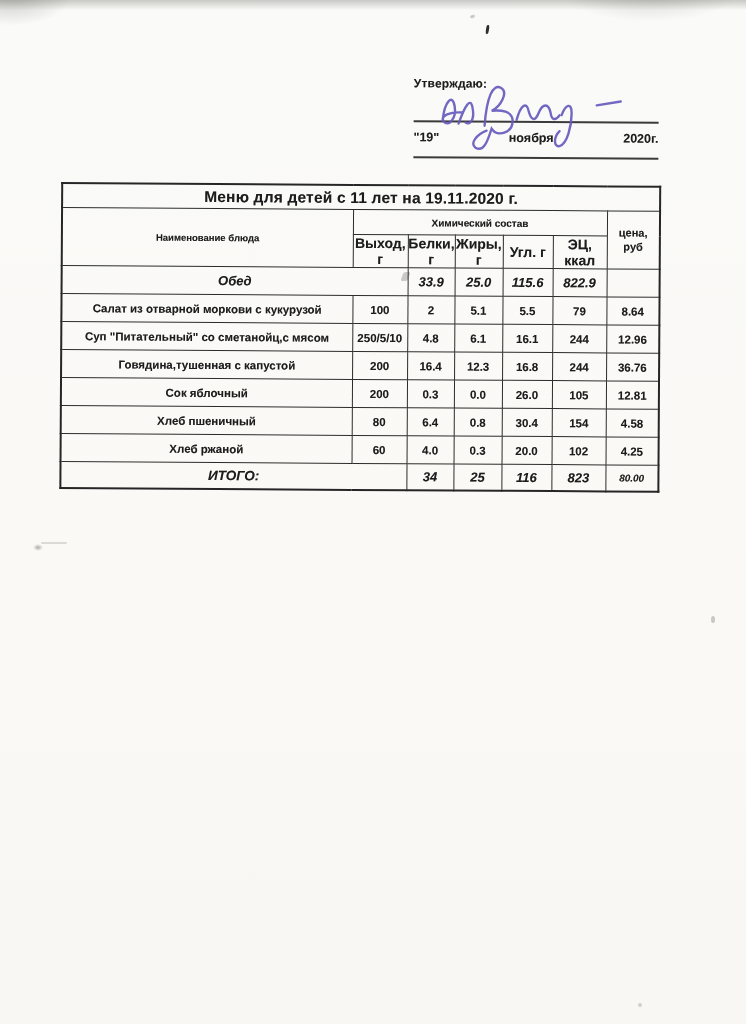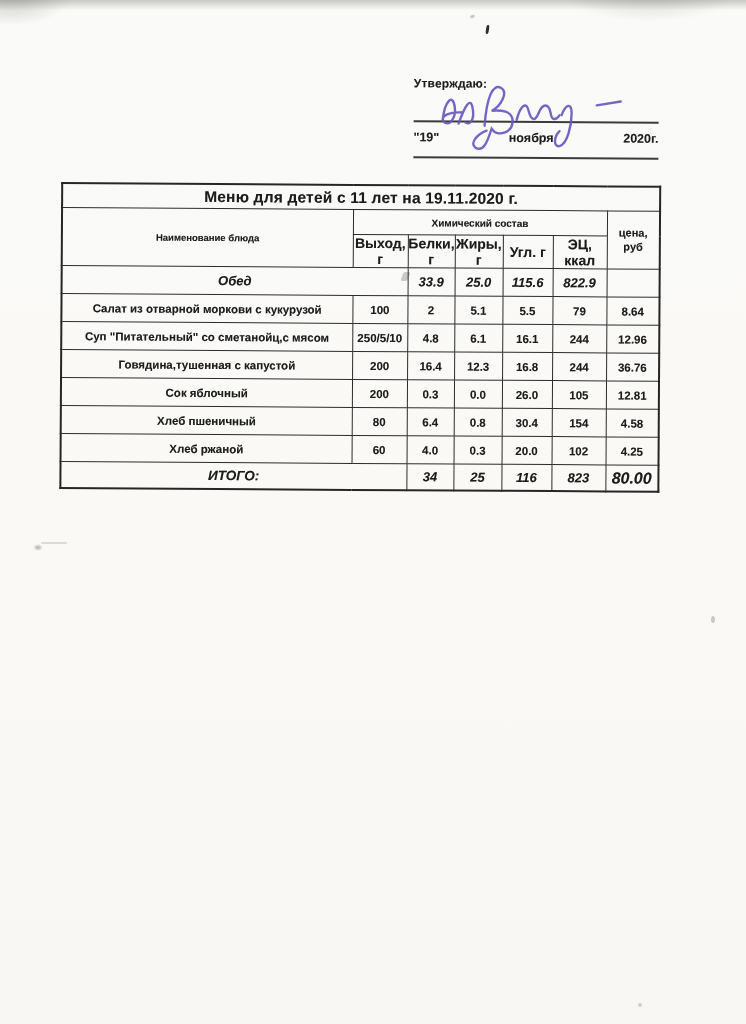--- a/index.html
+++ b/index.html
@@ -65,21 +65,21 @@
   td.hdr-dish{font-size:9.5px;font-weight:bold;}
   td.hdr-chem{height:24px;font-size:10px;}
   td.hdr-sub{height:24px;font-size:14px;}
   td.hdr-price{font-size:11px;line-height:1.2;}
   tr.meal-row td{height:27px;font-size:13px;font-style:italic;}
   tr.dish-row td{height:27px;font-size:11.5px;}
   td.name-cell{text-align:left;padding-left:4px;}
   tr.total-row td{height:25px;font-style:italic;}
   td.total-label{text-align:left;padding-left:3px;font-size:13.5px;}
   td.total-val{font-size:13px;border-radius:12px;}
-  td.total-price{font-size:16px;}
+  td.total-price{font-size:10px;}
 </style>
 </head>
 <body>
 
 <div class="page">
 
   <div class="scan-top"></div>
   <div class="scan-corner-left"></div>
   <div class="scan-corner-right"></div>
   <div class="speck speck-a"></div>

